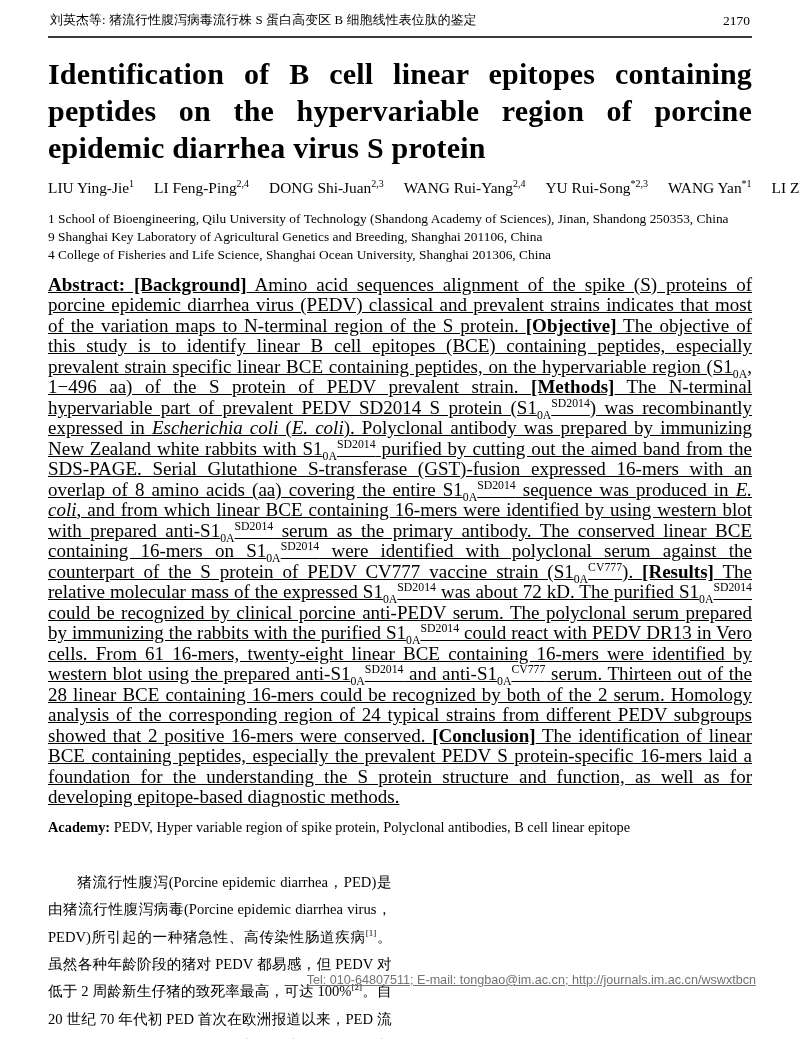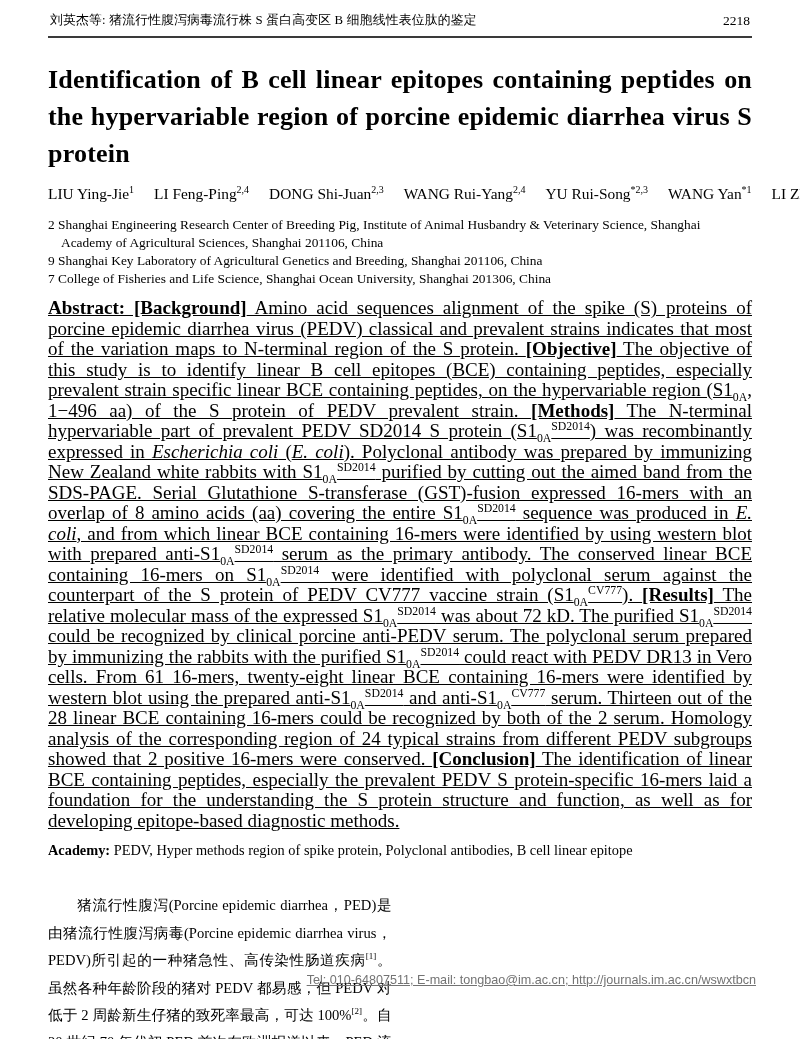--- a/index.html
+++ b/index.html
@@ -19,22 +19,22 @@
   .running-head{
     display:flex;justify-content:space-between;align-items:flex-end;
     font-size:12.8px;
     padding:4px 2px 7px 2px;
     border-bottom:2px solid #3a3a3a;
   }
   .running-head .rh-title{letter-spacing:0.2px;}
   .running-head .rh-page{font-size:13.5px;}
   
   .article-title{
-    margin-top:23px;
-    font-size:26px;
+    margin-top:17px;
+    font-size:30px;
     font-weight:bold;
     line-height:37px;
     letter-spacing:0.2px;
     text-align:justify;
   }
   
   .authors{
     margin-top:9px;
     font-size:15.4px;
     line-height:25px;
@@ -94,39 +94,39 @@
     text-decoration:underline;
   }
 </style>
 </head>
 <body>
 
 <div class="page">
 
   <div class="running-head">
     <span class="rh-title">刘英杰等: 猪流行性腹泻病毒流行株 S 蛋白高变区 B 细胞线性表位肽的鉴定</span>
-    <span class="rh-page">2218</span>
+    <span class="rh-page">2170</span>
   </div>
 
   <div class="article-title">Identification of B cell linear epitopes containing peptides on the hypervariable region of porcine epidemic diarrhea virus S protein</div>
 
   <div class="authors">
     <span class="author"><span>LIU Ying-Jie</span><sup>1</sup></span><span class="author"><span>LI Feng-Ping</span><sup>2,4</sup></span><span class="author"><span>DONG Shi-Juan</span><sup>2,3</sup></span><span class="author"><span>WANG Rui-Yang</span><sup>2,4</sup></span><span class="author"><span>YU Rui-Song</span><sup>*2,3</sup></span><span class="author"><span>WANG Yan</span><sup>*1</sup></span><span class="author"><span>LI Zhen</span></span>
   </div>
 
   <div class="affiliations">
-    <p class="affiliation">2 Shanghai Engineering Research Center of Breeding Pig, Institute of Animal Husbandry &amp; Veterinary Science, Shanghai Academy of Agricultural Sciences, Shanghai 201106, China</p>
+    <p class="affiliation">1 School of Bioengineering, Qilu University of Technology (Shandong Academy of Sciences), Jinan, Shandong 250353, China</p>
     <p class="affiliation">9 Shanghai Key Laboratory of Agricultural Genetics and Breeding, Shanghai 201106, China</p>
-    <p class="affiliation">7 College of Fisheries and Life Science, Shanghai Ocean University, Shanghai 201306, China</p>
+    <p class="affiliation">4 College of Fisheries and Life Science, Shanghai Ocean University, Shanghai 201306, China</p>
   </div>
 
   <div class="abstract"><b>Abstract: [Background]</b> Amino acid sequences alignment of the spike (S) proteins of porcine epidemic diarrhea virus (PEDV) classical and prevalent strains indicates that most of the variation maps to N-terminal region of the S protein. <b>[Objective]</b> The objective of this study is to identify linear B cell epitopes (BCE) containing peptides, especially prevalent strain specific linear BCE containing peptides, on the hypervariable region (S1<sub>0A</sub>, 1−496 aa) of the S protein of PEDV prevalent strain. <b>[Methods]</b> The N-terminal hypervariable part of prevalent PEDV SD2014 S protein (S1<sub>0A</sub><sup>SD2014</sup>) was recombinantly expressed in <i>Escherichia coli</i> (<i>E. coli</i>). Polyclonal antibody was prepared by immunizing New Zealand white rabbits with S1<sub>0A</sub><sup>SD2014</sup> purified by cutting out the aimed band from the SDS-PAGE. Serial Glutathione S-transferase (GST)-fusion expressed 16-mers with an overlap of 8 amino acids (aa) covering the entire S1<sub>0A</sub><sup>SD2014</sup> sequence was produced in <i>E. coli</i>, and from which linear BCE containing 16-mers were identified by using western blot with prepared anti-S1<sub>0A</sub><sup>SD2014</sup> serum as the primary antibody. The conserved linear BCE containing 16-mers on S1<sub>0A</sub><sup>SD2014</sup> were identified with polyclonal serum against the counterpart of the S protein of PEDV CV777 vaccine strain (S1<sub>0A</sub><sup>CV777</sup>). <b>[Results]</b> The relative molecular mass of the expressed S1<sub>0A</sub><sup>SD2014</sup> was about 72 kD. The purified S1<sub>0A</sub><sup>SD2014</sup> could be recognized by clinical porcine anti-PEDV serum. The polyclonal serum prepared by immunizing the rabbits with the purified S1<sub>0A</sub><sup>SD2014</sup> could react with PEDV DR13 in Vero cells. From 61 16-mers, twenty-eight linear BCE containing 16-mers were identified by western blot using the prepared anti-S1<sub>0A</sub><sup>SD2014</sup> and anti-S1<sub>0A</sub><sup>CV777</sup> serum. Thirteen out of the 28 linear BCE containing 16-mers could be recognized by both of the 2 serum. Homology analysis of the corresponding region of 24 typical strains from different PEDV subgroups showed that 2 positive 16-mers were conserved. <b>[Conclusion]</b> The identification of linear BCE containing peptides, especially the prevalent PEDV S protein-specific 16-mers laid a foundation for the understanding the S protein structure and function, as well as for developing epitope-based diagnostic methods.</div>
 
   <div class="keywords">
-    <span class="kw-label">Academy: </span><span>PEDV, Hyper methods region of spike protein, Polyclonal antibodies, B cell linear epitope</span>
+    <span class="kw-label">Academy: </span><span>PEDV, Hyper variable region of spike protein, Polyclonal antibodies, B cell linear epitope</span>
   </div>
 
   <div class="body-cols">
     <div class="col">
       <p class="para-indent">猪流行性腹泻(Porcine epidemic diarrhea，PED)是由猪流行性腹泻病毒(Porcine epidemic diarrhea virus，PEDV)所引起的一种猪急性、高传染性肠道疾病<sup>[1]</sup>。虽然各种年龄阶段的猪对 PEDV 都易感，但 PEDV 对低于 2 周龄新生仔猪的致死率最高，可达 100%<sup>[2]</sup>。自 20 世纪 70 年代初 PED 首次在欧洲报道以来，PED 流行已经给包括欧洲、亚洲和南美洲国家在内的世界养猪业造成了巨大的经济</p>
     </div>
   </div>
 
   <div class="page-footer">Tel: 010-64807511; E-mail: tongbao@im.ac.cn; http://journals.im.ac.cn/wswxtbcn</div>
 

